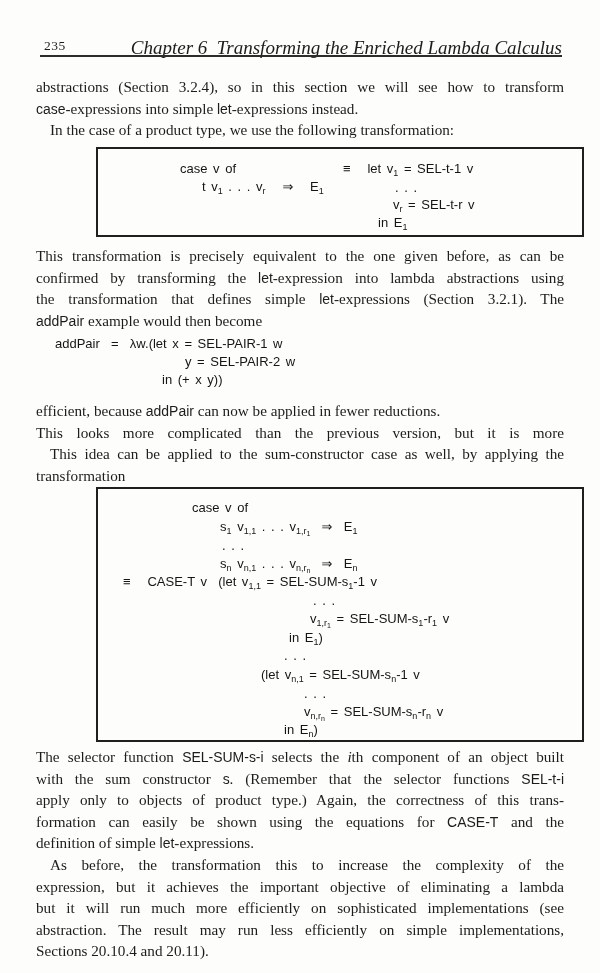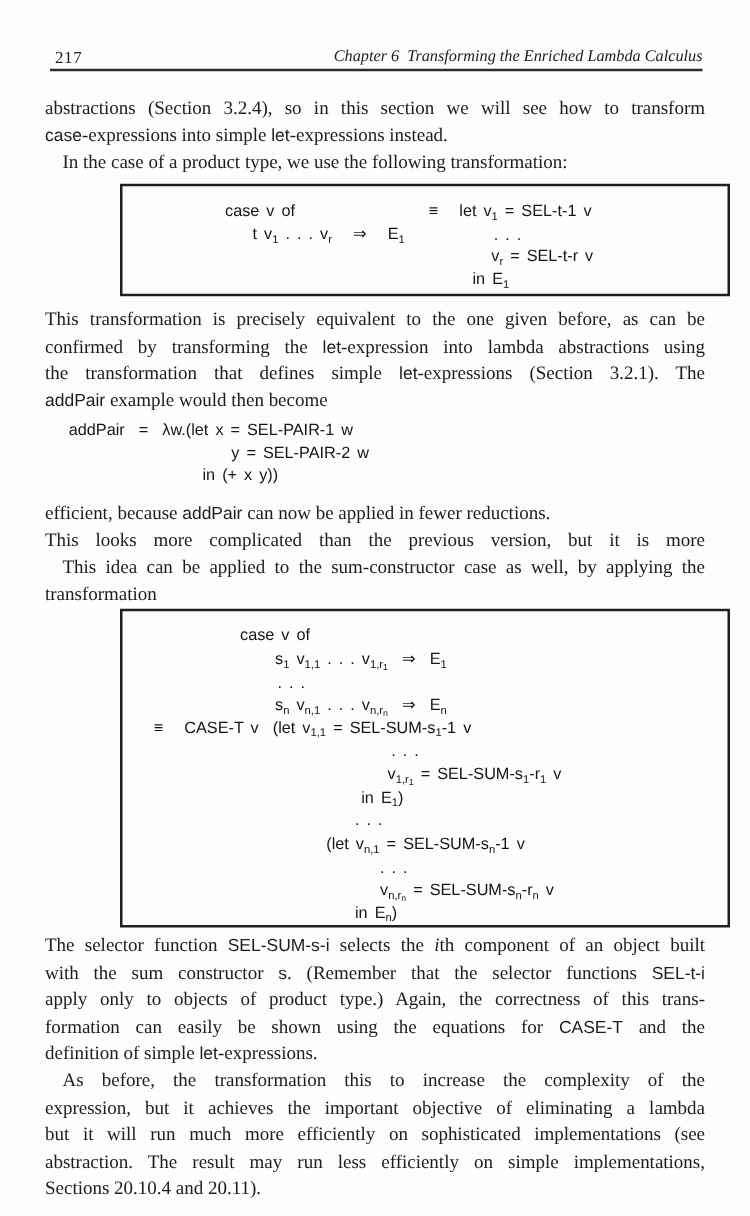--- a/index.html
+++ b/index.html
@@ -8,21 +8,21 @@
     background:#fdfdfb;
     font-family:"Liberation Serif", serif;
     color:#1c1c1c;
     position:relative;
     overflow:hidden;
   }
   .abs{position:absolute;}
 
   
   .pnum{position:absolute;left:44px;top:38px;font-size:13.5px;letter-spacing:.5px;}
-  .chap{position:absolute;right:38px;top:37px;font-size:13px;font-style:italic;}
+  .chap{position:absolute;right:38px;top:37px;font-size:19px;font-style:italic;}
   .rule{position:absolute;left:40px;top:55px;width:522px;height:2px;background:#2c2c2c;}
 
   
   .para{position:absolute;left:36px;width:528px;}
   .tl{height:21.6px;line-height:21.6px;font-size:15.2px;white-space:nowrap;}
   .tl.j{white-space:normal;text-align:justify;text-align-last:justify;height:21.6px;overflow:hidden;}
   .tl.ind{text-indent:14px;}
   .sf{font-family:"Liberation Sans", sans-serif;font-size:.92em;}
 
   
@@ -59,21 +59,21 @@
   #addpair{top:336px;left:0;width:524px;height:60px;}
   .a1{left:55px;top:0;} .a2{left:185px;top:18px;} .a3{left:162px;top:36px;}
 
   #p1{top:76px;} #p2{top:245px;} #p3{top:400px;} #p4{top:746px;}
 </style>
 </head>
 <body>
 
 <div>
 
-  <span class="pnum">217</span>
+  <span class="pnum">235</span>
   <span class="chap">Chapter 6&nbsp; Transforming the Enriched Lambda Calculus</span>
   <div class="rule"></div>
 
   <div id="p1" class="para">
       <div class="tl j">abstractions (Section 3.2.4), so in this section we will see how to transform</div>
       <div class="tl"><span class="sf">case</span>-expressions into simple <span class="sf">let</span>-expressions instead.</div>
       <div class="tl ind">In the case of a product type, we use the following transformation:</div>
     </div>
 
   <div id="box1" class="codebox">

